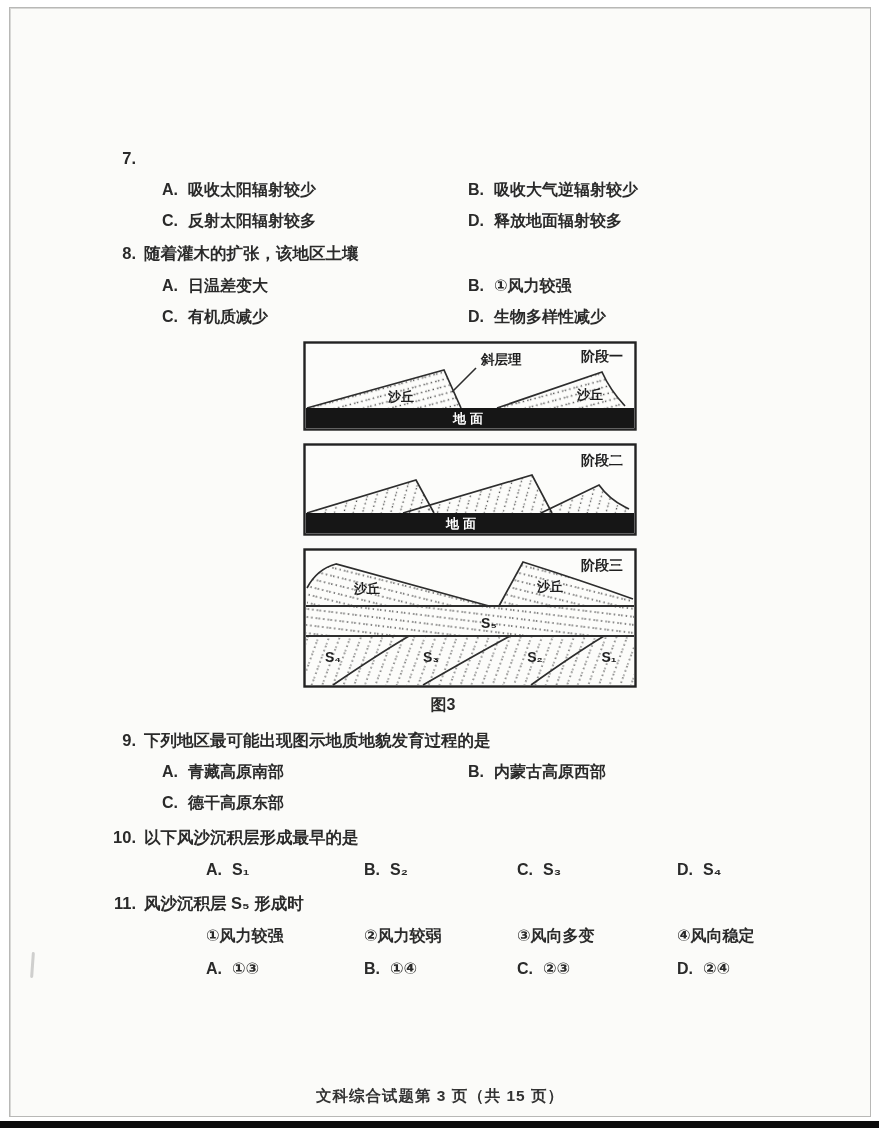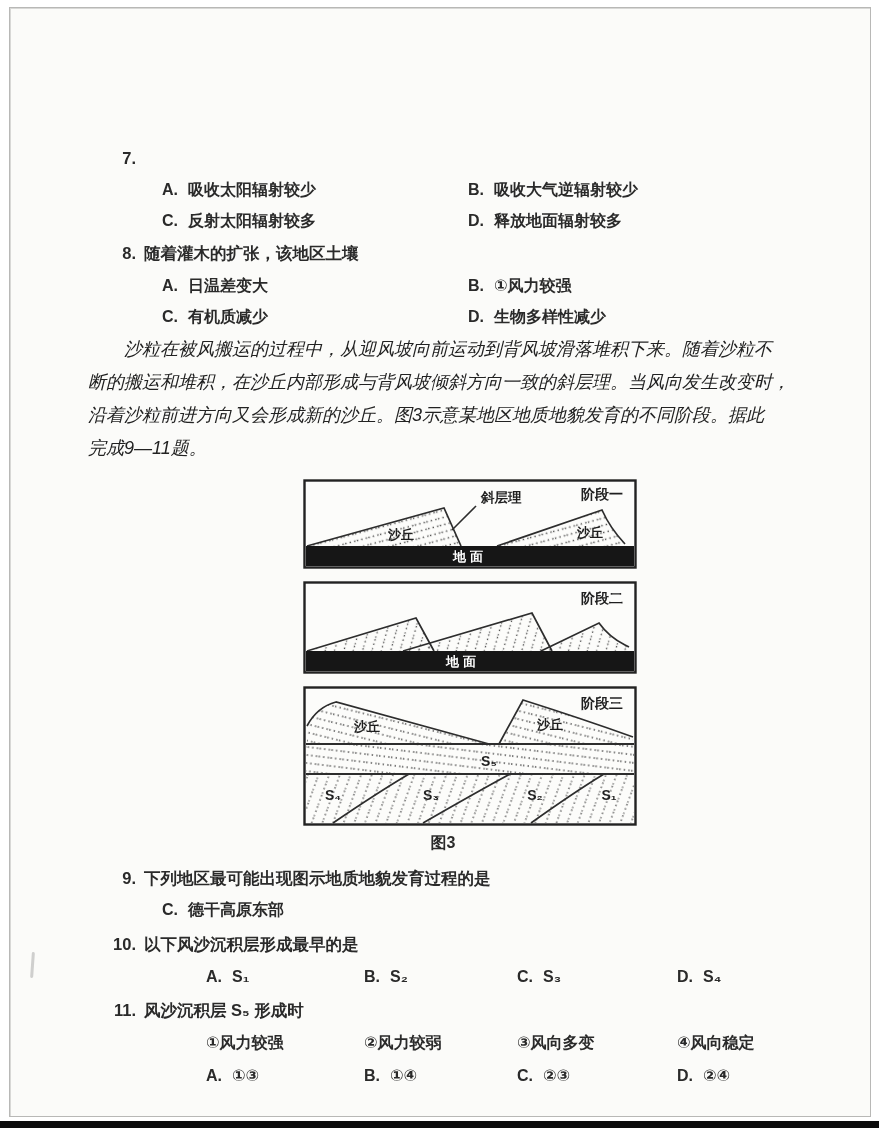--- a/index.html
+++ b/index.html
@@ -99,26 +99,20 @@
     </div>
     <div class="opt-row2">
       <span><span class="opt-label">A.</span><span>日温差变大</span></span>
       <span><span class="opt-label">B.</span><span>①风力较强</span></span>
     </div>
     <div class="opt-row2">
       <span><span class="opt-label">C.</span><span>有机质减少</span></span>
       <span><span class="opt-label">D.</span><span>生物多样性减少</span></span>
     </div>
 
-    <div class="passage">
-      <div class="line indent">沙粒在被风搬运的过程中，从迎风坡向前运动到背风坡滑落堆积下来。随着沙粒不</div>
-      <div class="line">断的搬运和堆积，在沙丘内部形成与背风坡倾斜方向一致的斜层理。当风向发生改变时，</div>
-      <div class="line">沿着沙粒前进方向又会形成新的沙丘。图3示意某地区地质地貌发育的不同阶段。据此</div>
-      <div class="line">完成9—11题。</div>
-    </div>
 
     <div class="figure">
 
       <svg class="stage" width="334" height="90" viewBox="0 0 334 90">
         <rect x="1.5" y="1.5" width="331" height="87" fill="#fcfcfa" stroke="#222" stroke-width="2.4"></rect>
         <path d="M4,67 L141,29 L158,67 Z" fill="url(#pat-windrows)"></path>
         <path d="M4,67 L141,29 L158,67" fill="none" stroke="#2d2d2d" stroke-width="1.7"></path>
         <path d="M194,67 L299,31 Q307,49 322,65 L324,67 Z" fill="url(#pat-windrows)"></path>
         <path d="M194,67 L299,31 Q307,49 322,65" fill="none" stroke="#2d2d2d" stroke-width="1.7"></path>
         <line x1="173" y1="27" x2="149" y2="51" stroke="#2d2d2d" stroke-width="1.6"></line>
@@ -167,20 +161,24 @@
       </svg>
 
       <div class="fig-caption">图3</div>
     </div>
 
     <div class="q-row" style="margin-top:14px">
       <span class="q-num">9.</span>
       <span class="q-stem">下列地区最可能出现图示地质地貌发育过程的是</span>
     </div>
     <div class="opt-row2">
+      <span><span class="opt-label">A.</span><span>青藏高原南部</span></span>
+      <span><span class="opt-label">B.</span><span>内蒙古高原西部</span></span>
+    </div>
+    <div class="opt-row2">
       <span><span class="opt-label">C.</span><span>德干高原东部</span></span>
     </div>
 
     <div class="q-row" style="margin-top:14px">
       <span class="q-num">10.</span>
       <span class="q-stem">以下风沙沉积层形成最早的是</span>
     </div>
     <div class="opt-row4">
       <span class="opt-col-1"><span class="opt-label">A.</span><span>S₁</span></span>
       <span class="opt-col-2"><span class="opt-label">B.</span><span>S₂</span></span>
@@ -200,15 +198,16 @@
     </div>
     <div class="opt-row4">
       <span class="opt-col-1"><span class="opt-label">A.</span><span>①③</span></span>
       <span class="opt-col-2"><span class="opt-label">B.</span><span>①④</span></span>
       <span class="opt-col-3"><span class="opt-label">C.</span><span>②③</span></span>
       <span class="opt-col-4"><span class="opt-label">D.</span><span>②④</span></span>
     </div>
 
   </div>
 
+  <div class="footer">文科综合试题第 3 页（共 15 页）</div>
 </div>
 
 <div class="scan-bottom-bar"></div>
 
 </body></html>

